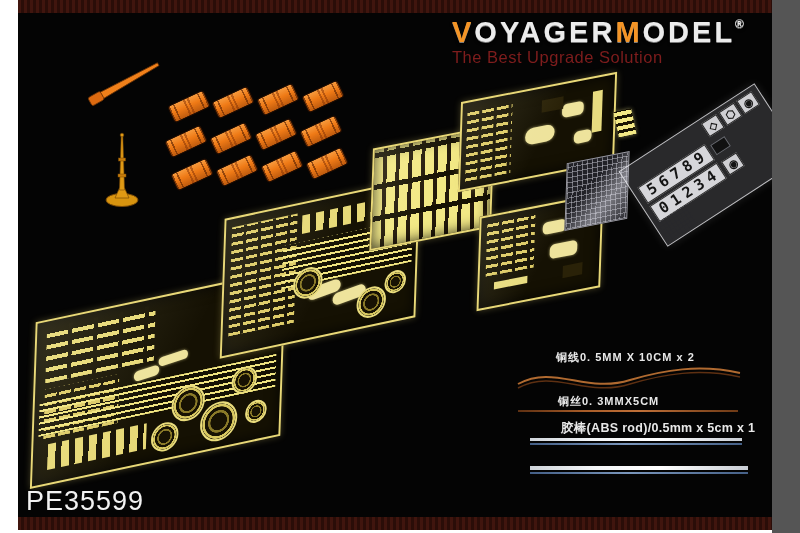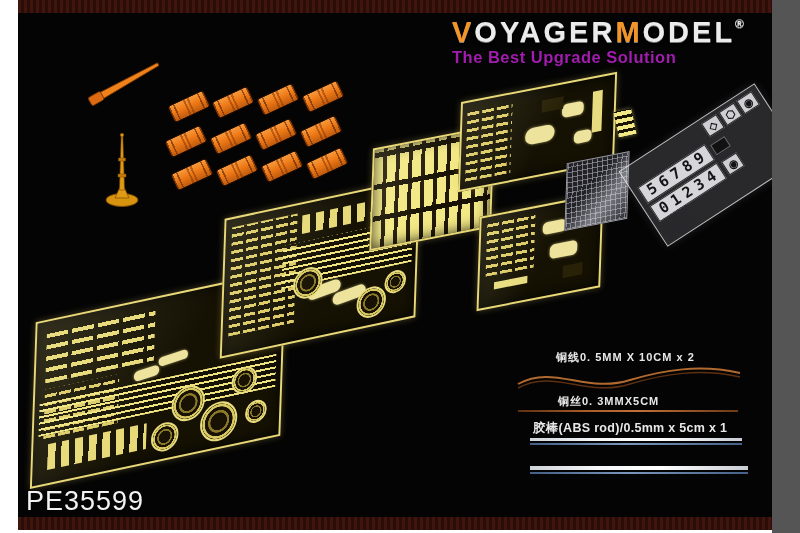--- a/index.html
+++ b/index.html
@@ -10,21 +10,21 @@
        background:repeating-linear-gradient(90deg,#40150e 0 3px,#2a0d08 3px 6px);}
   .bar.top{top:0;}
   .bar.bottom{top:517px;}
 
   
   .logo{position:absolute;left:452px;top:8px;width:330px;}
   .logo-line{font-weight:bold;font-size:29px;letter-spacing:3px;line-height:32px;
              color:#ececec;text-shadow:0 1px 0 #7a7a7a,0 2px 3px #000;white-space:nowrap;}
   .logo-line .accent{color:#f49425;}
   .logo-line sup{font-size:12px;letter-spacing:0;vertical-align:14px;}
-  .tagline{font-weight:bold;font-size:16.5px;letter-spacing:.5px;color:#a21caf;
+  .tagline{font-weight:normal;font-size:16.5px;letter-spacing:.5px;color:#7f1d1d;
            margin-top:0;line-height:18px;}
 
   
   .svgpart{position:absolute;}
   .drum{position:absolute;width:38px;height:17px;border-radius:3px;
         transform:rotate(-25deg);
         background:
           linear-gradient(90deg,rgba(110,45,4,.75) 0 1.5px,rgba(0,0,0,0) 1.5px 5px,
                           rgba(110,45,4,.7) 5px 6.5px,rgba(0,0,0,0) 6.5px 16px,
                           rgba(140,55,5,.55) 16px 18px,rgba(0,0,0,0) 18px 20px,
@@ -206,21 +206,21 @@
 
   <div class="spec-text cn" style="left:556px;top:350px">铜线0. 5MM X 10CM x 2</div>
   <svg class="svgpart" style="left:514px;top:360px" width="232" height="34" viewBox="0 0 232 34">
     <path d="M4,24 C40,4 72,34 116,20 C150,10 185,4 226,13" fill="none" stroke="#b06a30" stroke-width="2"></path>
     <path d="M4,28 C40,8 72,38 116,24 C150,14 185,8 226,17" fill="none" stroke="#5e3012" stroke-width="1.5"></path>
   </svg>
 
   <div class="spec-text cn" style="left:558px;top:394px">铜丝0. 3MMX5CM</div>
   <div class="thin-wire" style="left:518px;top:410px;width:220px"></div>
 
-  <div class="spec-text abs" style="left:533px;top:420px">胶棒(ABS rod)/0.5mm x 5cm x 1</div>
+  <div class="spec-text abs" style="left:561px;top:420px">胶棒(ABS rod)/0.5mm x 5cm x 1</div>
   <div class="rod-bar" style="left:530px;top:438px;width:212px">
     <div class="w"></div>
       <div class="b"></div>
   </div>
 
   <div class="rod-bar thick" style="left:530px;top:466px;width:218px">
     <div class="w"></div>
       <div class="b"></div>
   </div>
 

